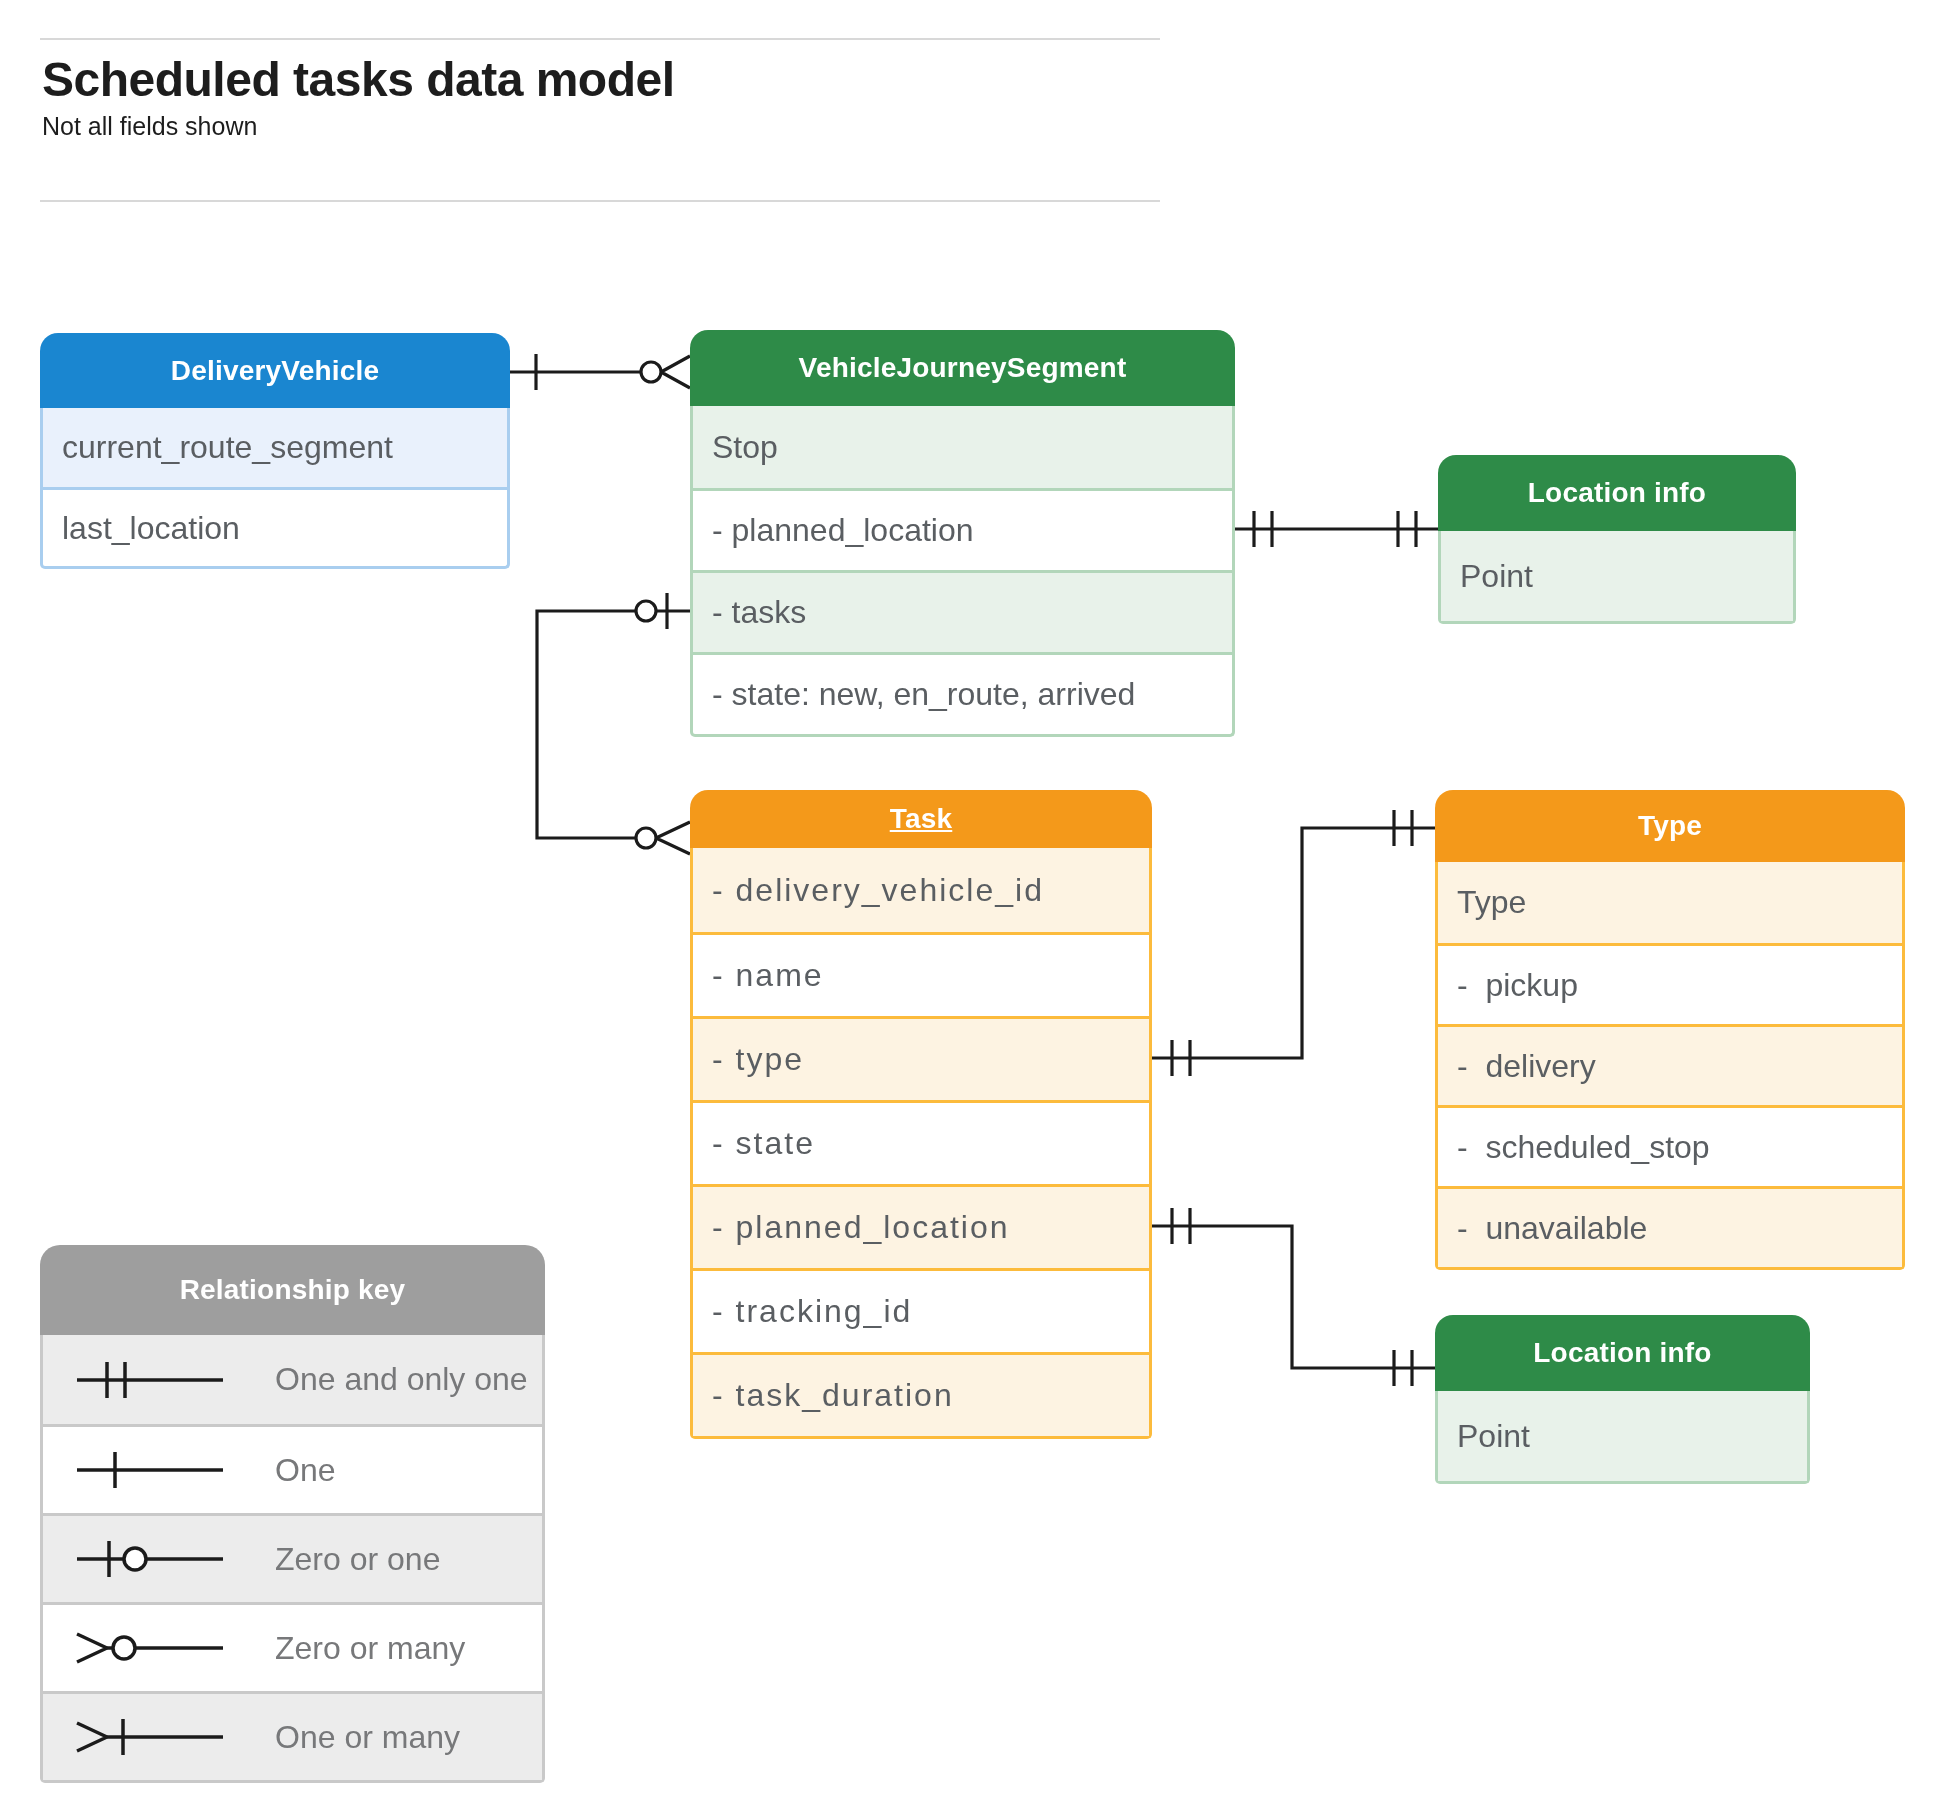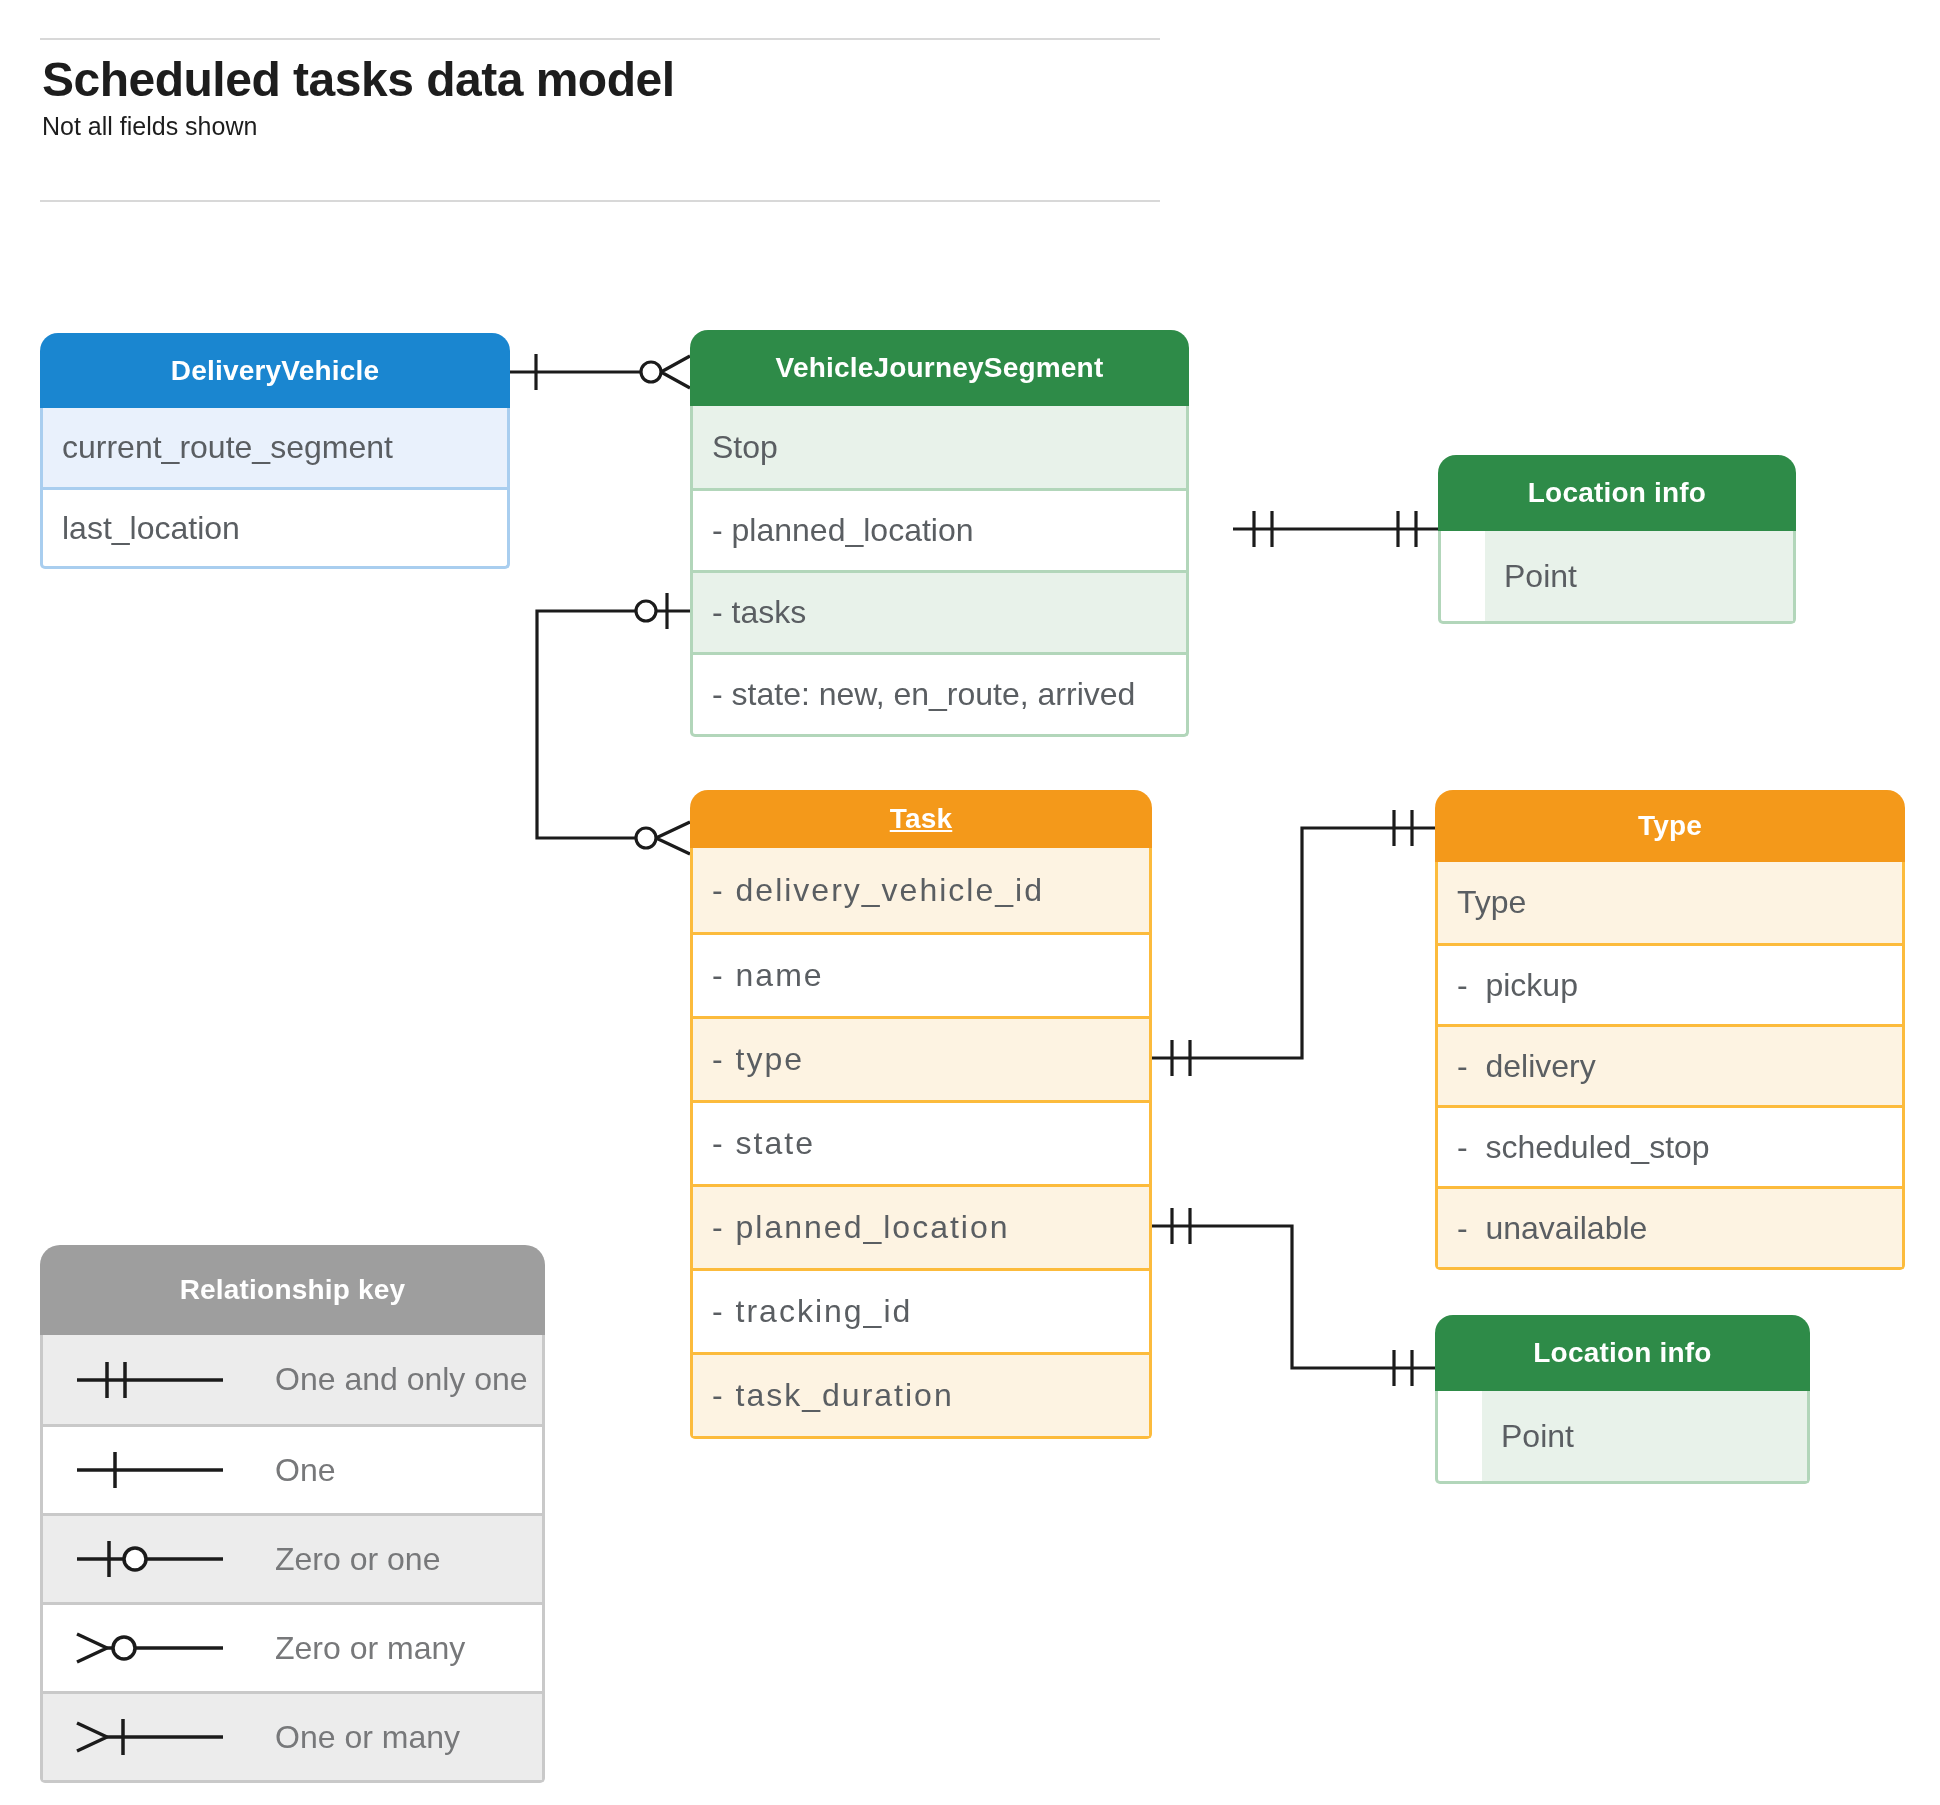--- a/index.html
+++ b/index.html
@@ -40,21 +40,21 @@
   .blue .erow + .erow{border-top-color:var(--blue-border);}
   .blue .erow:nth-child(odd){background:var(--blue-tint);}
   .blue .ehead{height:75px;} .blue .erow{height:79px;} .blue .erow:first-child{height:79px;}
 
   
   .green .ehead{background:var(--green);}
   .green .ebody{border-color:var(--green-border);}
   .green .erow + .erow{border-top-color:var(--green-border);}
   .green .erow:nth-child(odd){background:var(--green-tint);}
   .vjs .ehead{height:76px;} .vjs .erow{height:82px;}
-  .locinfo .ehead{height:76px;} .locinfo .erow{height:90px;margin-left:44px;}
+  .locinfo .ehead{height:76px;} .locinfo .erow{height:90px;}
 
   
   .orangebox .ehead{background:var(--orange);}
   .orangebox .ebody{border-color:var(--orange-border);}
   .orangebox .erow + .erow{border-top-color:var(--orange-border);}
   .orangebox .erow:nth-child(odd){background:var(--orange-tint);}
   .task .ehead{height:58px;text-decoration:underline;} .task .erow{height:84px;letter-spacing:2px;}
   .typebox .ehead{height:72px;} .typebox .erow{height:81px;}
 
   
@@ -116,21 +116,21 @@
 <div class="hr" style="left:40px;top:200px;width:1120px;"></div>
 
 <div class="entity blue" style="left:40px;top:333px;width:470px;">
   <div class="ehead">DeliveryVehicle</div>
   <div class="ebody">
     <div class="erow">current_route_segment</div>
     <div class="erow">last_location</div>
   </div>
 </div>
 
-<div class="entity green vjs" style="left:690px;top:330px;width:499px;">
+<div class="entity green vjs" style="left:690px;top:330px;width:545px;">
   <div class="ehead">VehicleJourneySegment</div>
   <div class="ebody">
     <div class="erow">Stop</div>
     <div class="erow">- planned_location</div>
     <div class="erow">- tasks</div>
     <div class="erow">- state: new, en_route, arrived</div>
   </div>
 </div>
 
 <div class="entity green locinfo" style="left:1438px;top:455px;width:358px;">

